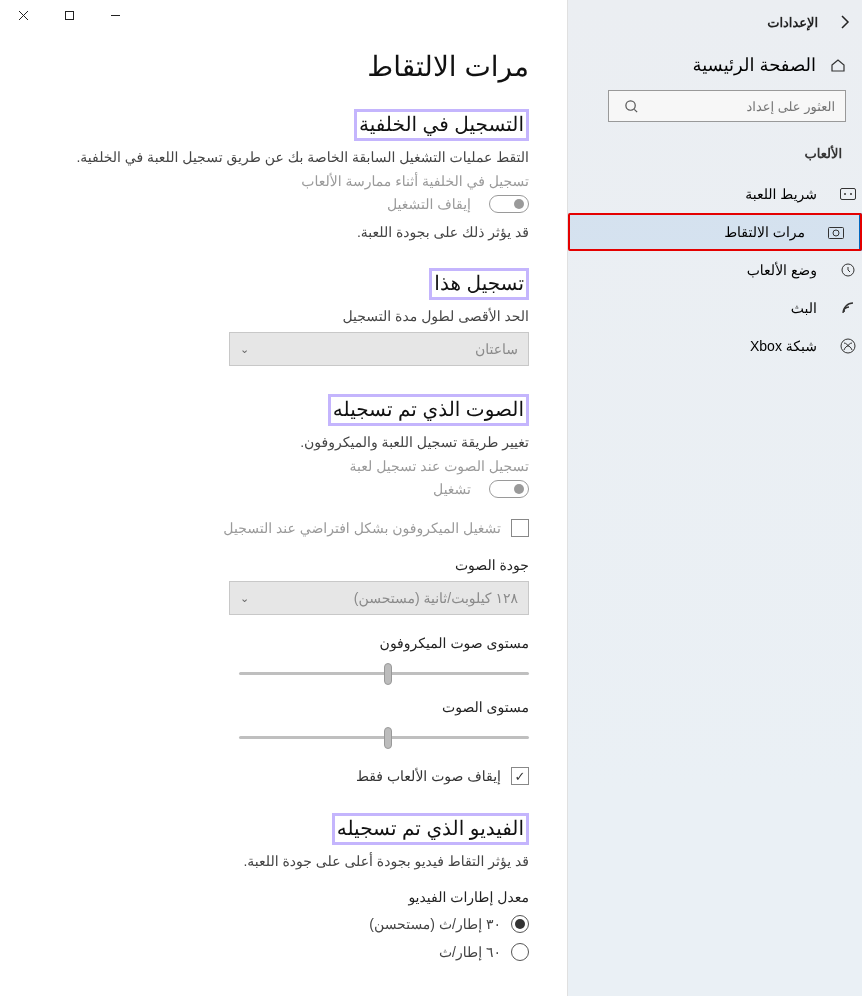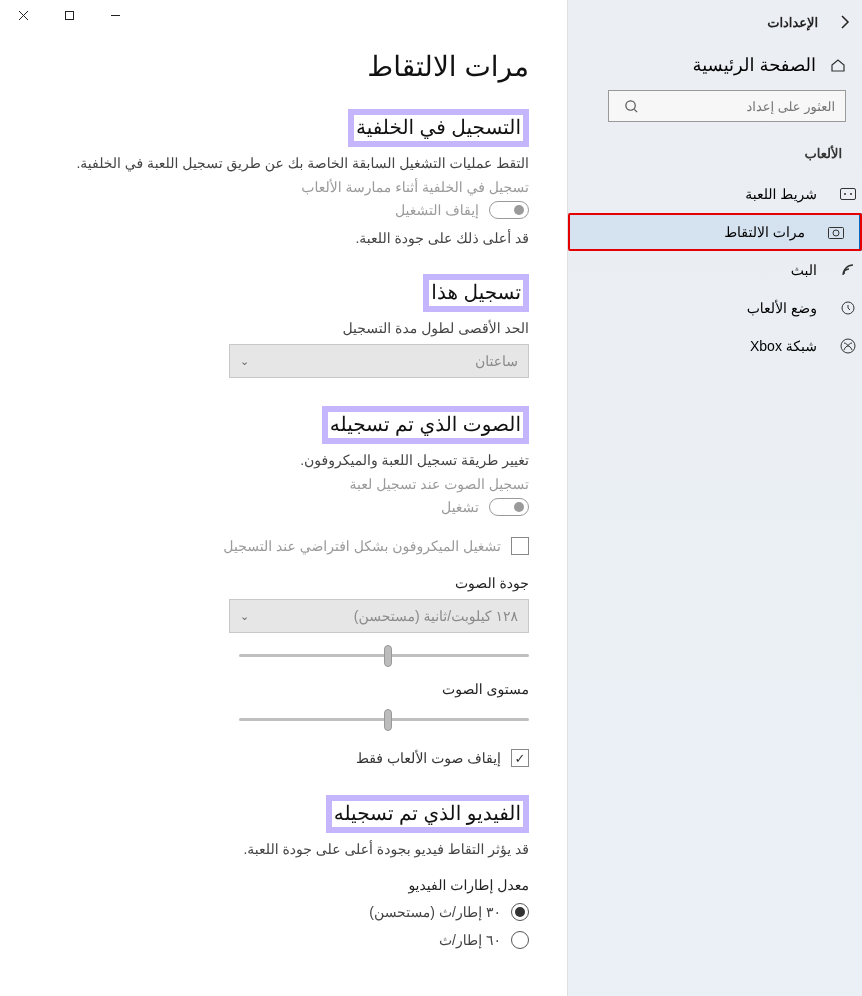--- a/index.html
+++ b/index.html
@@ -69,27 +69,27 @@
   color:#333;
 }
 .winctrl { display:flex; gap:0; justify-content:flex-end; height:36px; align-items:flex-start; margin-left:-30px; }
 .winctrl span { width:46px; height:30px; display:flex; align-items:center; justify-content:center; font-size:11px; color:#222; cursor:pointer; }
 .page-title { font-size:28px; font-weight:400; margin-top:14px; margin-bottom:26px; color:#111; }
 h2.section {
   font-size:20px; font-weight:400; color:#111;
   display:inline-block;
   padding: 0 2px 2px 2px;
 }
-h2.red-box { border:6px solid #c4b5fd; }
+h2.red-box { border:3px solid #c4b5fd; }
 .section-wrap { margin-bottom: 28px; }
 .desc { font-size:14px; color:#444; margin-top:8px; }
 .disabled-text { color:#9a9a9a; }
 .control-row { margin-top:8px; font-size:14px; }
 .toggle {
-  display:inline-flex; align-items:center; gap:10px; margin-top:6px;
+  display:inline-flex; align-items:center; gap:18px; margin-top:6px;
   color:#9a9a9a;
 }
 .toggle .track {
   width:40px; height:18px; border:1px solid #9a9a9a; border-radius:10px;
   position:relative;
 }
 .toggle .knob {
   position:absolute; top:3px; right:4px; width:10px; height:10px;
   border-radius:50%; background:#9a9a9a;
 }
@@ -173,34 +173,34 @@
           <rect x=".5" y="2.5" width="15" height="11" rx="1" fill="none" stroke="#333"></rect>
           <circle cx="8" cy="8" r="3" fill="none" stroke="#333"></circle>
         </svg>
     </span>
     <span>مرات الالتقاط</span>
   </div>
 
   <div class="nav-item">
     <span class="nav-icon">
       <svg width="16" height="16" viewBox="0 0 16 16">
-          <path d="M3 13a10 10 0 0110-10M3 13a6 6 0 016-6M3 13a2 2 0 012-2" fill="none" stroke="#333" stroke-width="1.3"></path>
-        </svg>
-    </span>
-    <span>البث</span>
-  </div>
-
-  <div class="nav-item">
-    <span class="nav-icon">
-      <svg width="16" height="16" viewBox="0 0 16 16">
           <circle cx="8" cy="8" r="6" fill="none" stroke="#333"></circle>
           <path d="M8 5v3l2 2" stroke="#333" fill="none"></path>
         </svg>
     </span>
     <span>وضع الألعاب</span>
+  </div>
+
+  <div class="nav-item">
+    <span class="nav-icon">
+      <svg width="16" height="16" viewBox="0 0 16 16">
+          <path d="M3 13a10 10 0 0110-10M3 13a6 6 0 016-6M3 13a2 2 0 012-2" fill="none" stroke="#333" stroke-width="1.3"></path>
+        </svg>
+    </span>
+    <span>البث</span>
   </div>
 
   <div class="nav-item">
     <span class="nav-icon">
       <svg width="16" height="16" viewBox="0 0 16 16">
           <circle cx="8" cy="8" r="7" fill="none" stroke="#333"></circle>
           <path d="M4 5c2 0 4 2 4 3 0-1 2-3 4-3M4 12c1-3 3-4 4-4s3 1 4 4" fill="none" stroke="#333"></path>
         </svg>
     </span>
     <span>شبكة Xbox</span>
@@ -231,21 +231,21 @@
   <div class="section-wrap">
     <h2 class="section red-box">التسجيل في الخلفية</h2>
     <p class="desc">التقط عمليات التشغيل السابقة الخاصة بك عن طريق تسجيل اللعبة في الخلفية.</p>
     <div class="control-row disabled-text">تسجيل في الخلفية أثناء ممارسة الألعاب</div>
     <div class="toggle">
       <span class="track">
           <span class="knob"></span>
         </span>
       <span>إيقاف التشغيل</span>
     </div>
-    <p class="note">قد أعلى ذلك على جودة اللعبة.</p>
+    <p class="note">قد يؤثر ذلك على بجودة اللعبة.</p>
   </div>
 
   <div class="section-wrap">
     <h2 class="section red-box">تسجيل هذا</h2>
     <p class="desc">الحد الأقصى لطول مدة التسجيل</p>
     <div class="select-box">
       <span>ساعتان</span>
       <span class="chev">⌄</span>
     </div>
   </div>
@@ -266,20 +266,21 @@
       <span class="cb"></span>
       <span>تشغيل الميكروفون بشكل افتراضي عند التسجيل</span>
     </div>
 
     <div class="field-label">جودة الصوت</div>
     <div class="select-box">
       <span>١٢٨ كيلوبت/ثانية (مستحسن)</span>
       <span class="chev">⌄</span>
     </div>
 
+    <div class="field-label">مستوى صوت الميكروفون</div>
     <div class="slider">
       <div class="track-line"></div>
         <div class="thumb"></div>
     </div>
 
     <div class="field-label" style="margin-top:14px">مستوى الصوت</div>
     <div class="slider">
       <div class="track-line"></div>
         <div class="thumb"></div>
     </div>

